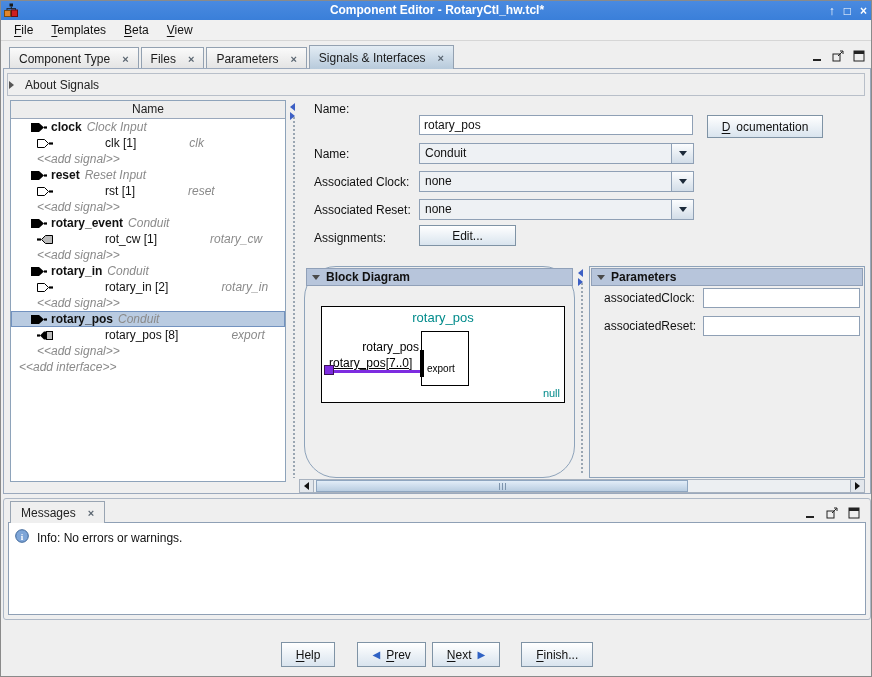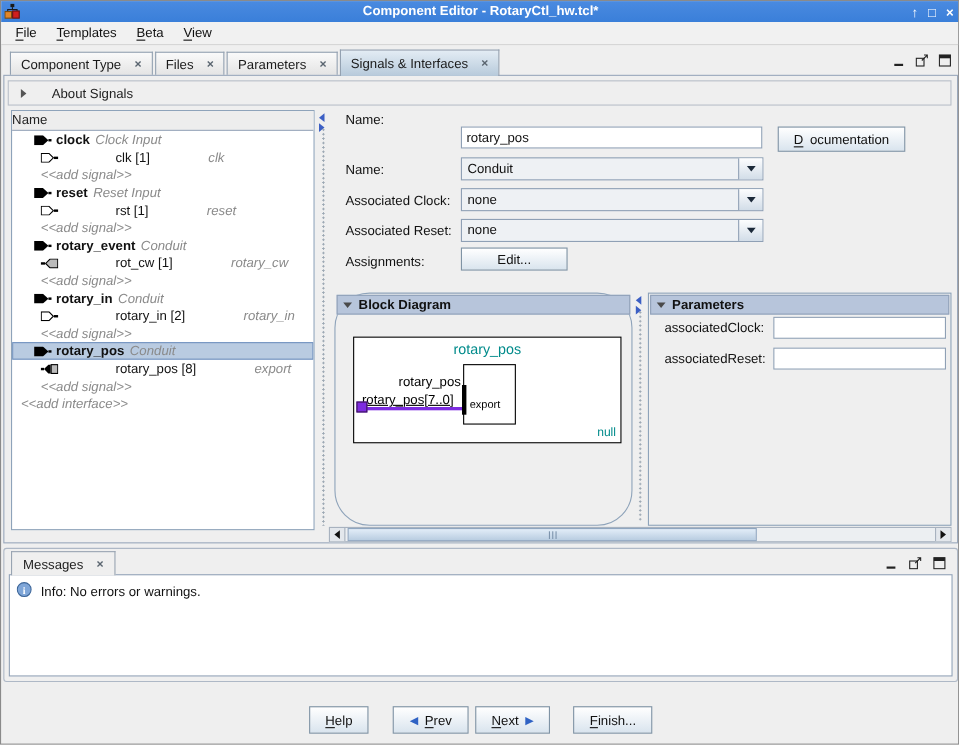--- a/index.html
+++ b/index.html
@@ -19,27 +19,27 @@
   
   .tabbar{position:absolute;left:0;top:44px;width:872px;height:24px;}
   .tab-strip{position:absolute;left:8px;bottom:0;display:flex;align-items:flex-end;}
   .tab{height:21px;display:flex;align-items:center;padding:0 9px;border:1px solid #93a1b1;border-bottom:none;background:linear-gradient(#fafafa,#e3e3e3);margin-right:2px;font-size:12px;gap:12px;color:#1a1a1a;white-space:nowrap;}
   .tab.active{height:23px;background:linear-gradient(#e3ecf4,#b7cadb);position:relative;z-index:3;}
   .tab-close{color:#5a6570;font-size:11px;font-weight:bold;}
   .winctl{position:absolute;right:8px;bottom:3px;display:flex;gap:9px;align-items:center;}
 
   
   .mainpanel{position:absolute;left:2px;top:67px;width:868px;height:426px;border:1px solid #9aa8bc;background:#efefef;box-sizing:border-box;}
-  .aboutbar{position:absolute;left:3px;top:4px;width:858px;height:23px;border:1px solid #b8bfc9;background:#efefef;display:flex;align-items:center;gap:23px;padding-left:11px;box-sizing:border-box;font-size:12px;color:#222;}
+  .aboutbar{position:absolute;left:3px;top:4px;width:858px;height:23px;border:1px solid #b8bfc9;background:#efefef;display:flex;align-items:center;gap:11px;padding-left:1px;box-sizing:border-box;font-size:12px;color:#222;}
   .tri-right{width:0;height:0;border-top:4px solid transparent;border-bottom:4px solid transparent;border-left:5px solid #555;}
   .tri-down{width:0;height:0;border-left:4px solid transparent;border-right:4px solid transparent;border-top:5px solid #4a4a4a;}
 
   
   .treepanel{position:absolute;left:6px;top:31px;width:276px;height:382px;border:1px solid #8ea3ba;background:#fff;box-sizing:border-box;}
-  .treeheader{height:17px;background:#ededed;border-bottom:1px solid #9aa8bc;font-size:12px;line-height:17px;color:#222;}
+  .treeheader{height:17px;background:#ededed;border-bottom:1px solid #9aa8bc;text-align:center;font-size:12px;line-height:17px;color:#222;}
   .treebody{position:absolute;top:18px;left:0;right:0;bottom:0;overflow:hidden;}
   .tree-row{height:16px;display:flex;align-items:center;font-size:12px;white-space:nowrap;box-sizing:border-box;}
   .tree-row .tree-icon{display:inline-flex;margin-right:4px;}
   .tree-row .t1{color:#111;}
   .tree-row .t2{font-style:italic;color:#8a8a8a;margin-left:5px;}
   .kind-interface{padding-left:20px;} .kind-interface .t1{font-weight:bold;}
   .kind-signal{padding-left:26px;gap:48px;}
   .kind-add{padding-left:26px;} .kind-add .t1{font-style:italic;color:#8a8a8a;}
   .kind-add-interface{padding-left:8px;} .kind-add-interface .t1{font-style:italic;color:#8a8a8a;}
   .tree-row.selected{background:#b9cbe1;outline:1px solid #7292bf;outline-offset:-1px;}

